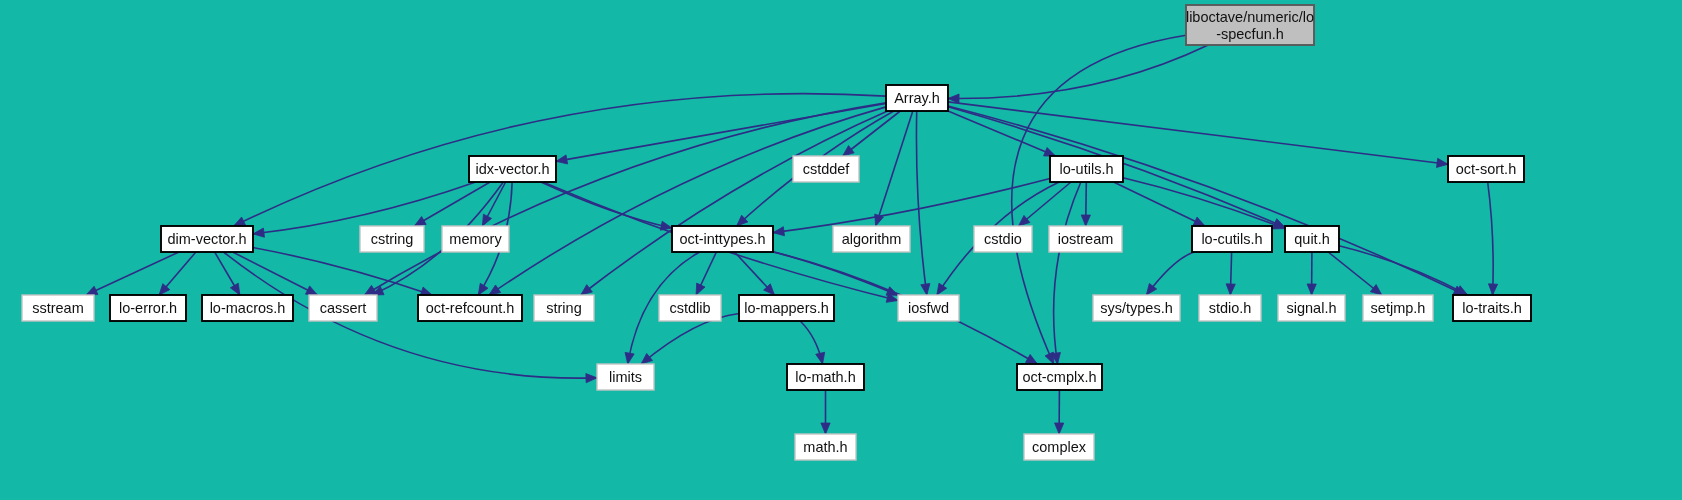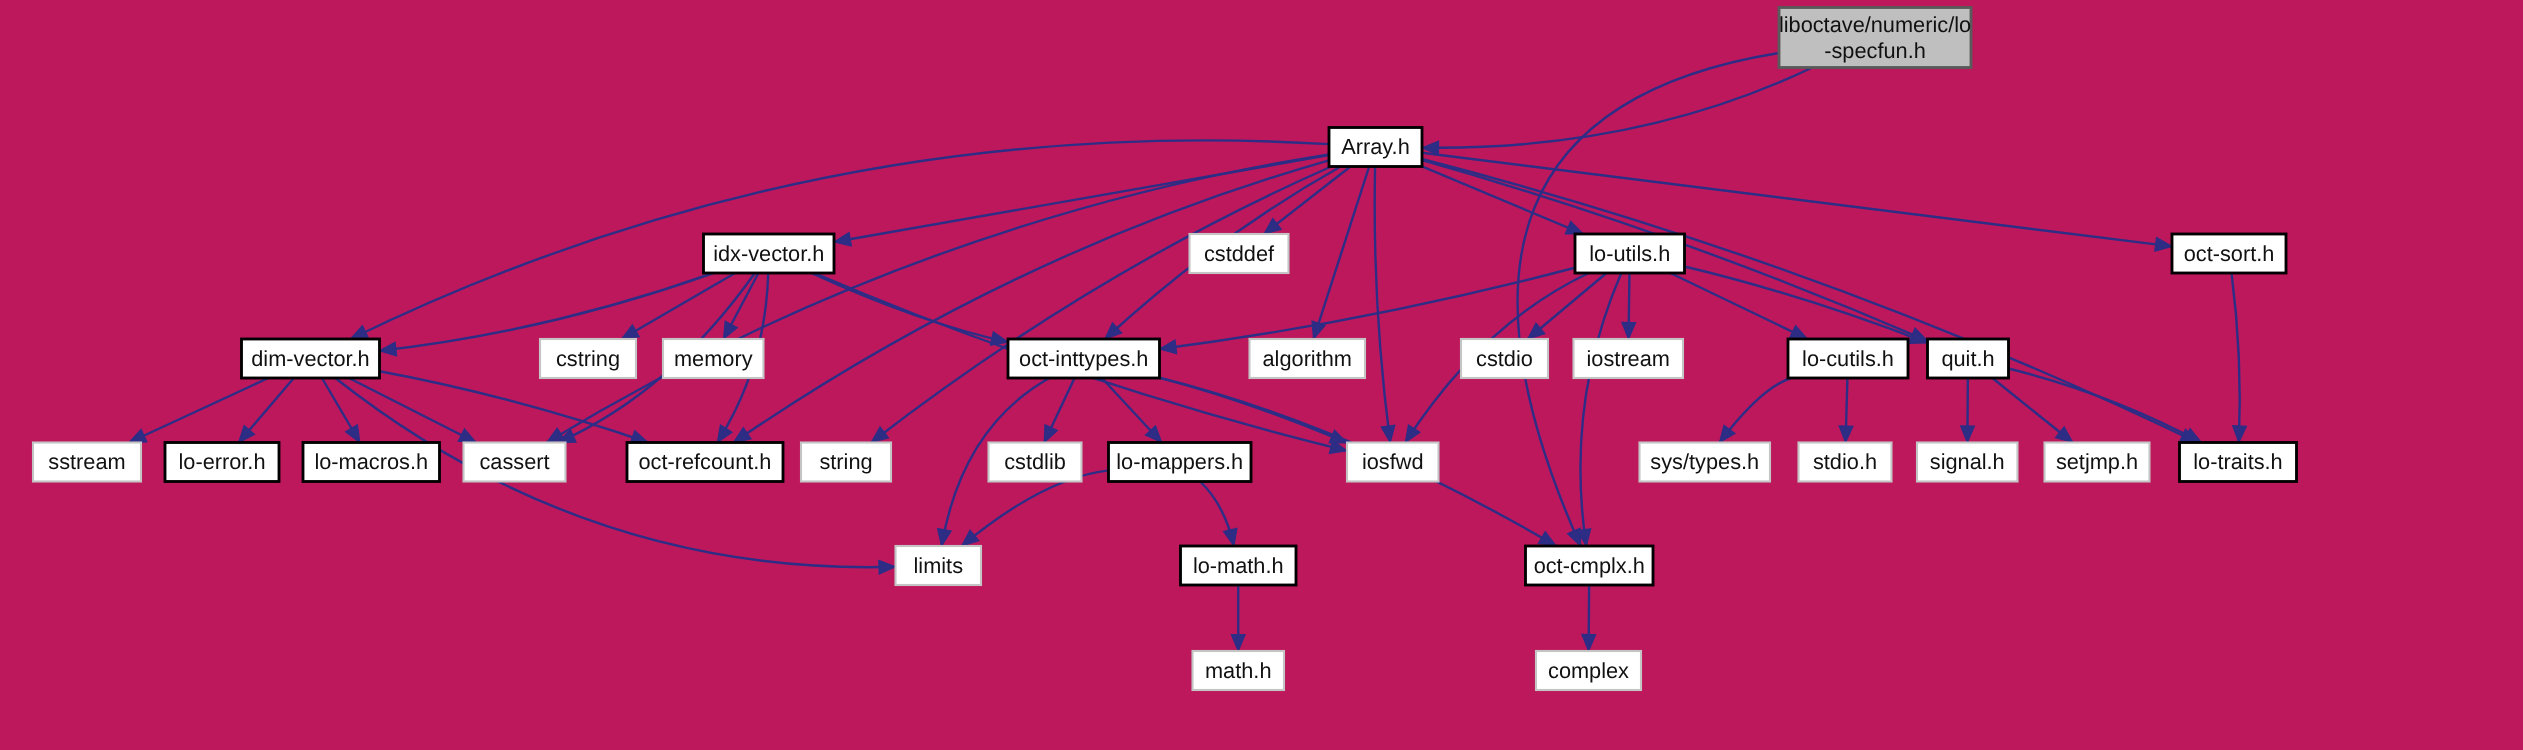--- a/index.html
+++ b/index.html
@@ -4,21 +4,21 @@
 <style>
   html, body {
     margin: 0;
     padding: 0;
     background: #ffffff;
   }
   #graph-root {
     position: relative;
     width: 1682px;
     height: 500px;
-    background: #be185d;
+    background: #14b8a6;
     font-family: "Liberation Sans", sans-serif;
     overflow: hidden;
   }
   svg#graph-svg {
     position: absolute;
     top: 0;
     left: 0;
     width: 1682px;
     height: 500px;
     display: block;

